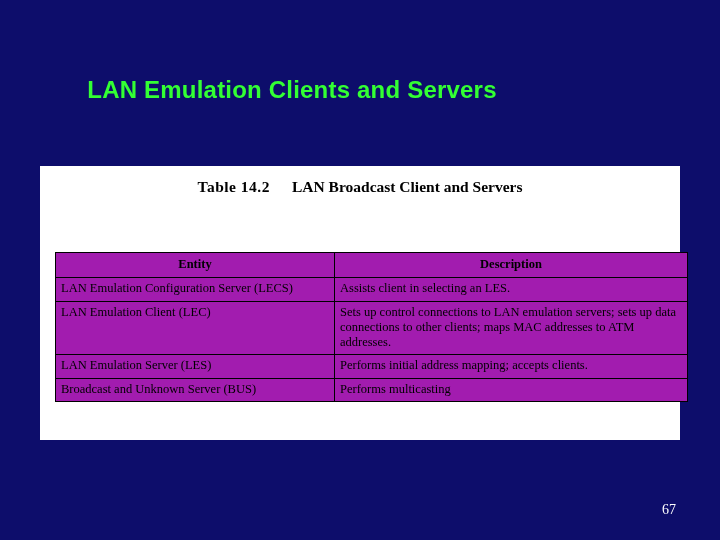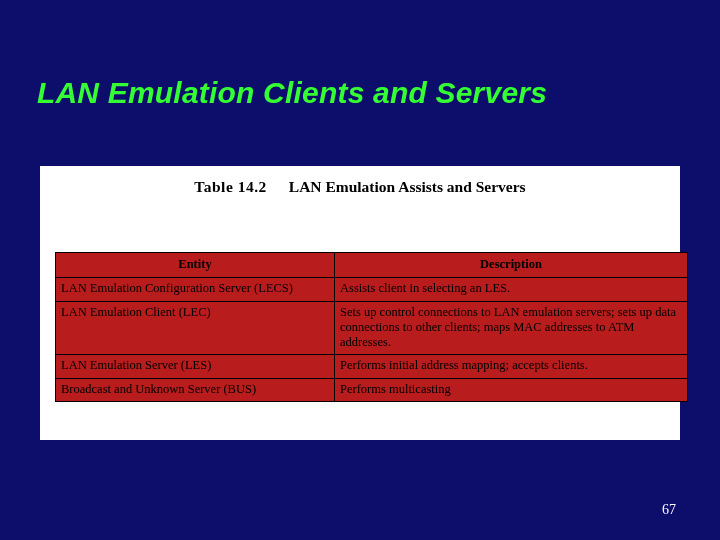--- a/index.html
+++ b/index.html
@@ -18,25 +18,24 @@
     width: 720px;
     height: 540px;
   }
   .slide-title {
     position: absolute;
     top: 76px;
     left: 0;
     width: 584px;
     text-align: center;
     color: #33ff33;
-    font-size: 30px;
+    font-size: 24px;
     font-weight: bold;
     letter-spacing: 0.2px;
     font-family: "Liberation Sans", sans-serif;
-    font-style: italic;
   }
   .table-image {
     position: absolute;
     left: 40px;
     top: 166px;
     width: 640px;
     height: 274px;
     background: #ffffff;
     box-sizing: border-box;
   }
@@ -62,21 +61,21 @@
   .data-table {
     position: absolute;
     left: 15px;
     top: 86px;
     width: 610px;
     border-collapse: collapse;
     table-layout: fixed;
     font-family: "Liberation Serif", serif;
     font-size: 12.5px;
     color: #000000;
-    background: #b91c1c;
+    background: #a21caf;
   }
   .data-table th,
   .data-table td {
     border: 1px solid #000000;
     padding: 3px 5px 4px 5px;
     vertical-align: top;
     line-height: 1.22;
   }
   .data-table th {
     text-align: center;
@@ -98,21 +97,21 @@
 </head>
 <body>
 
 <div class="slide">
 
   <div class="slide-title">LAN Emulation Clients and Servers</div>
 
   <div class="table-image">
 
     <div class="table-caption">
-      <span class="cap-num">Table 14.2</span><span class="cap-gap"></span><span>LAN Emulation Assists and Servers</span>
+      <span class="cap-num">Table 14.2</span><span class="cap-gap"></span><span>LAN Broadcast Client and Servers</span>
     </div>
 
     <table class="data-table">
       <thead>
         <tr>
           <th class="col-entity">Entity</th>
           <th class="col-desc">Description</th>
         </tr>
       </thead>
       <tbody>

